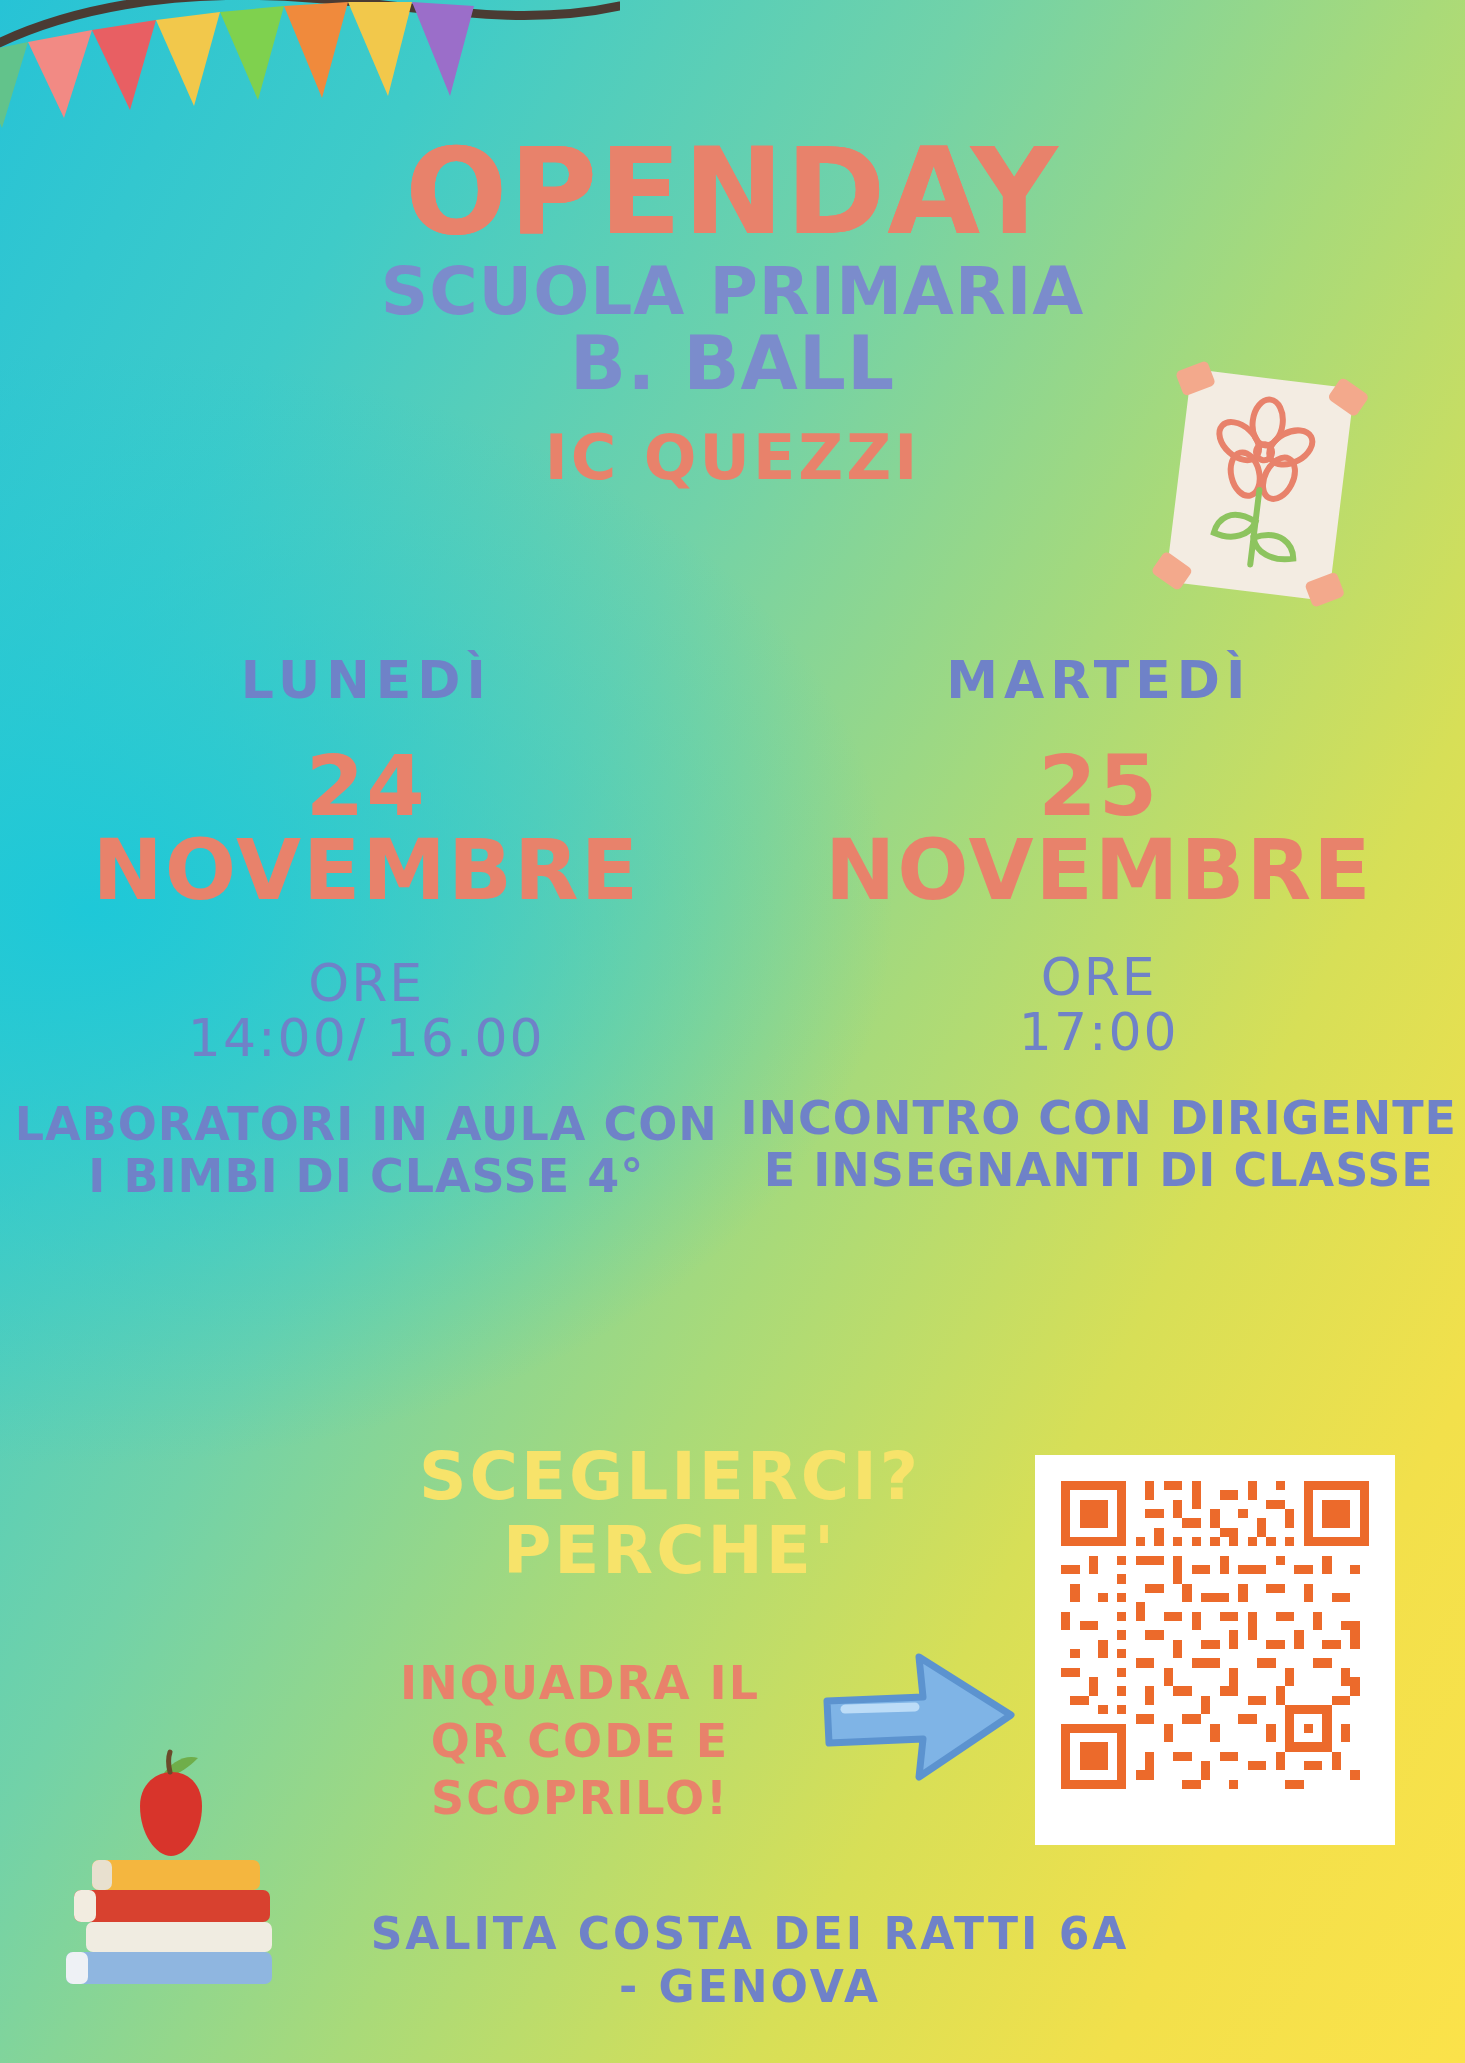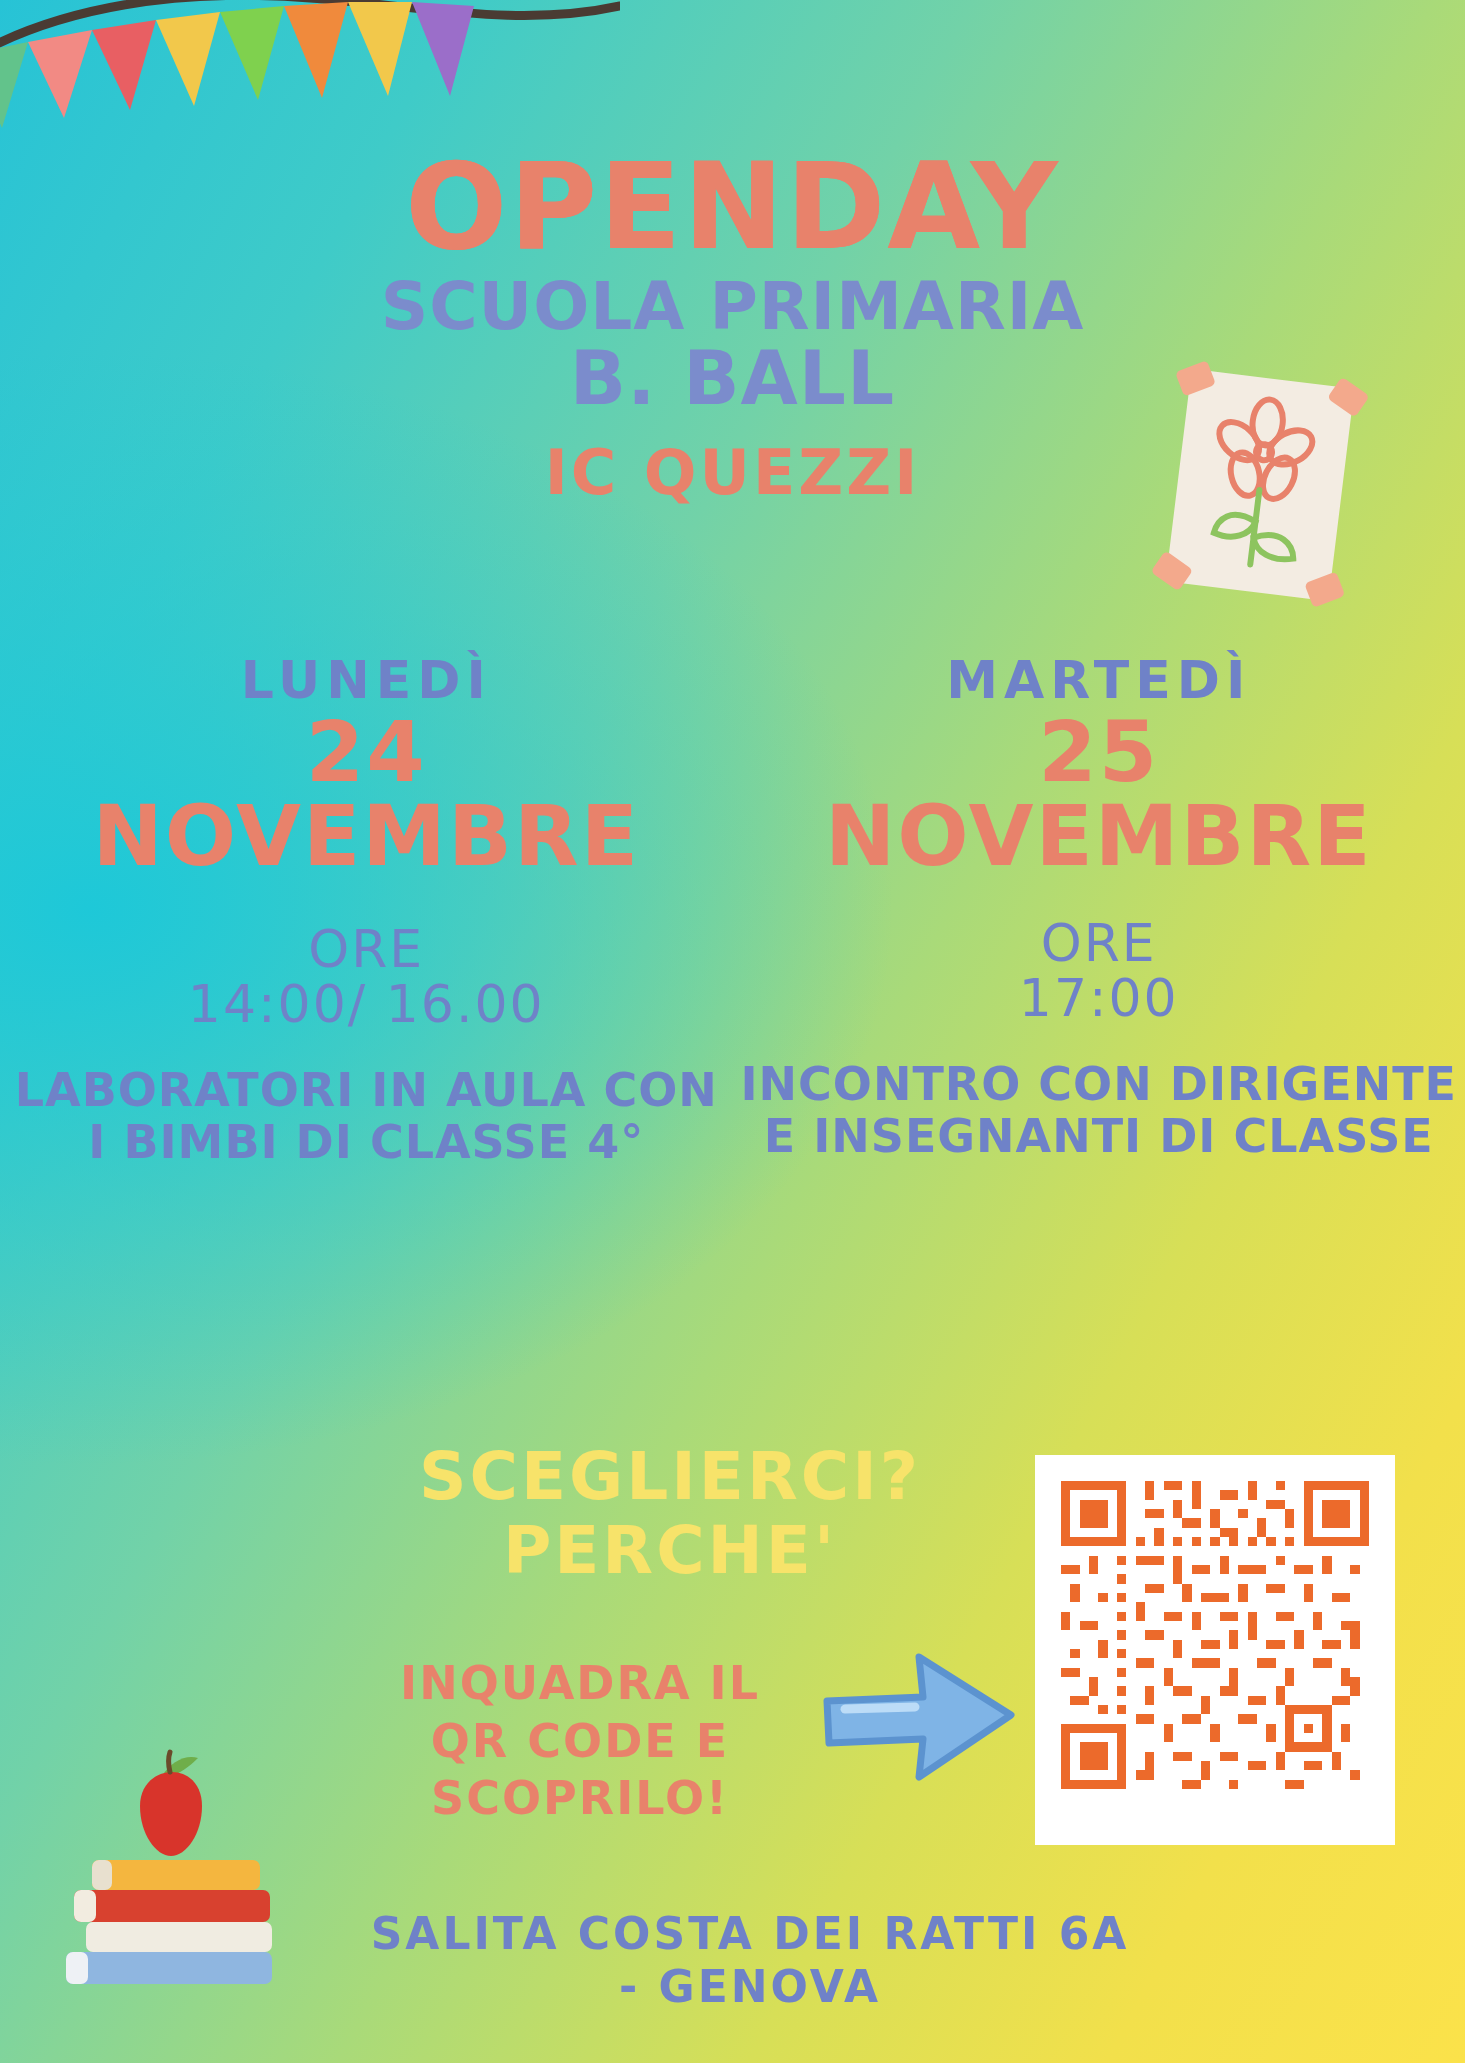--- a/index.html
+++ b/index.html
@@ -28,21 +28,21 @@
     top: -12px;
     left: -20px;
     width: 640px;
     height: 200px;
     pointer-events: none;
   }
 
   
   .title-block {
     position: absolute;
-    top: 150px;
+    top: 135px;
     left: 0;
     width: 1465px;
     text-align: center;
   }
   .h-openday {
     font-family: "DejaVu Sans", sans-serif;
     font-weight: 900;
     font-size: 120px;
     letter-spacing: 2px;
     color: #e8826b;
@@ -100,20 +100,21 @@
     font-size: 52px;
     letter-spacing: 6px;
     color: #6f82c8;
   }
   .day-date {
     font-weight: 900;
     font-size: 84px;
     letter-spacing: 2px;
     color: #e8826b;
     line-height: 1.0;
+    margin-top: 34px;
   }
   .day-date .month { display: block; }
   .day-time {
     font-weight: 400;
     font-size: 52px;
     letter-spacing: 2px;
     color: #6f82c8;
     line-height: 1.05;
     margin-top: 38px;
   }

